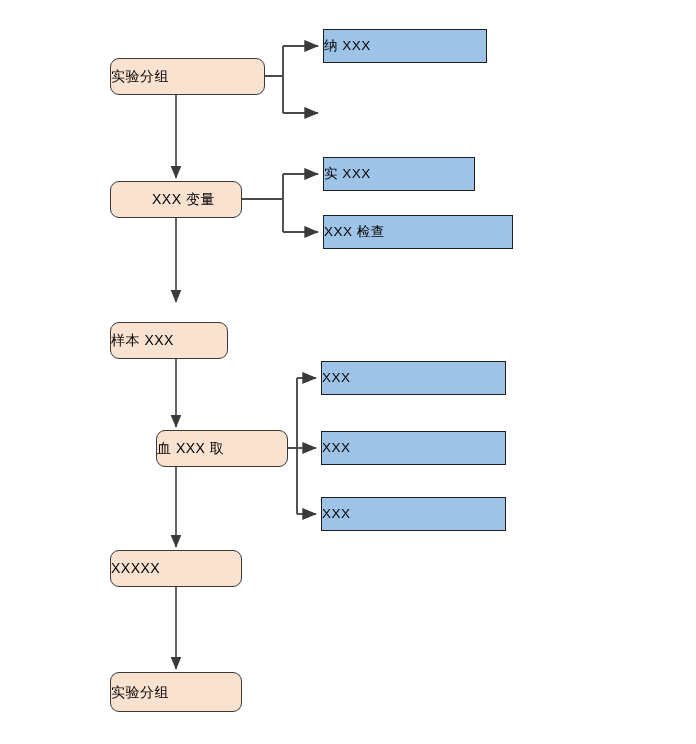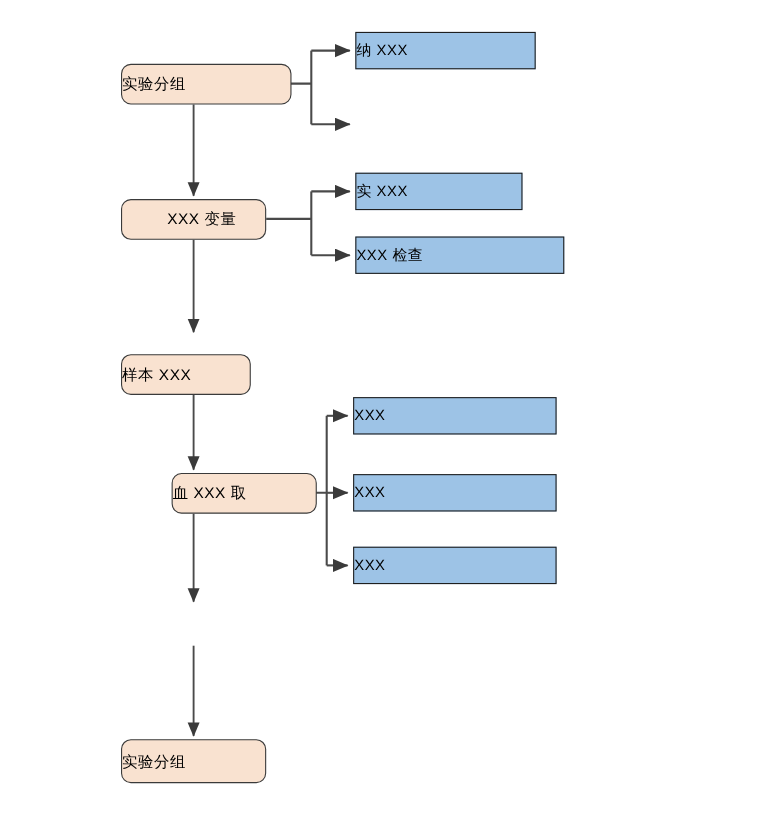--- a/index.html
+++ b/index.html
@@ -106,20 +106,23 @@
   </div>
 
   <div class="node node-main" style="left:110px; top:305px; width:118px; height:37px;margin-top:17px;">
     <span>样本 XXX</span>
   </div>
 
   <div class="node node-main" style="left:110px; top:430px; width:132px; height:37px;margin-left:46px;">
     <span>血 XXX 取</span>
   </div>
 
+  <div class="node node-main" style="left:110px; top:550px; width:132px; height:37px;">
+    <span>XXXXX</span>
+  </div>
 
   <div class="node node-main" style="left:110px; top:672px; width:132px; height:40px;">
     <span>实验分组</span>
   </div>
 
   <div class="node node-branch" style="left:323px; top:29px; width:164px; height:34px;">
     <span>纳 XXX</span>
   </div>
 
 

